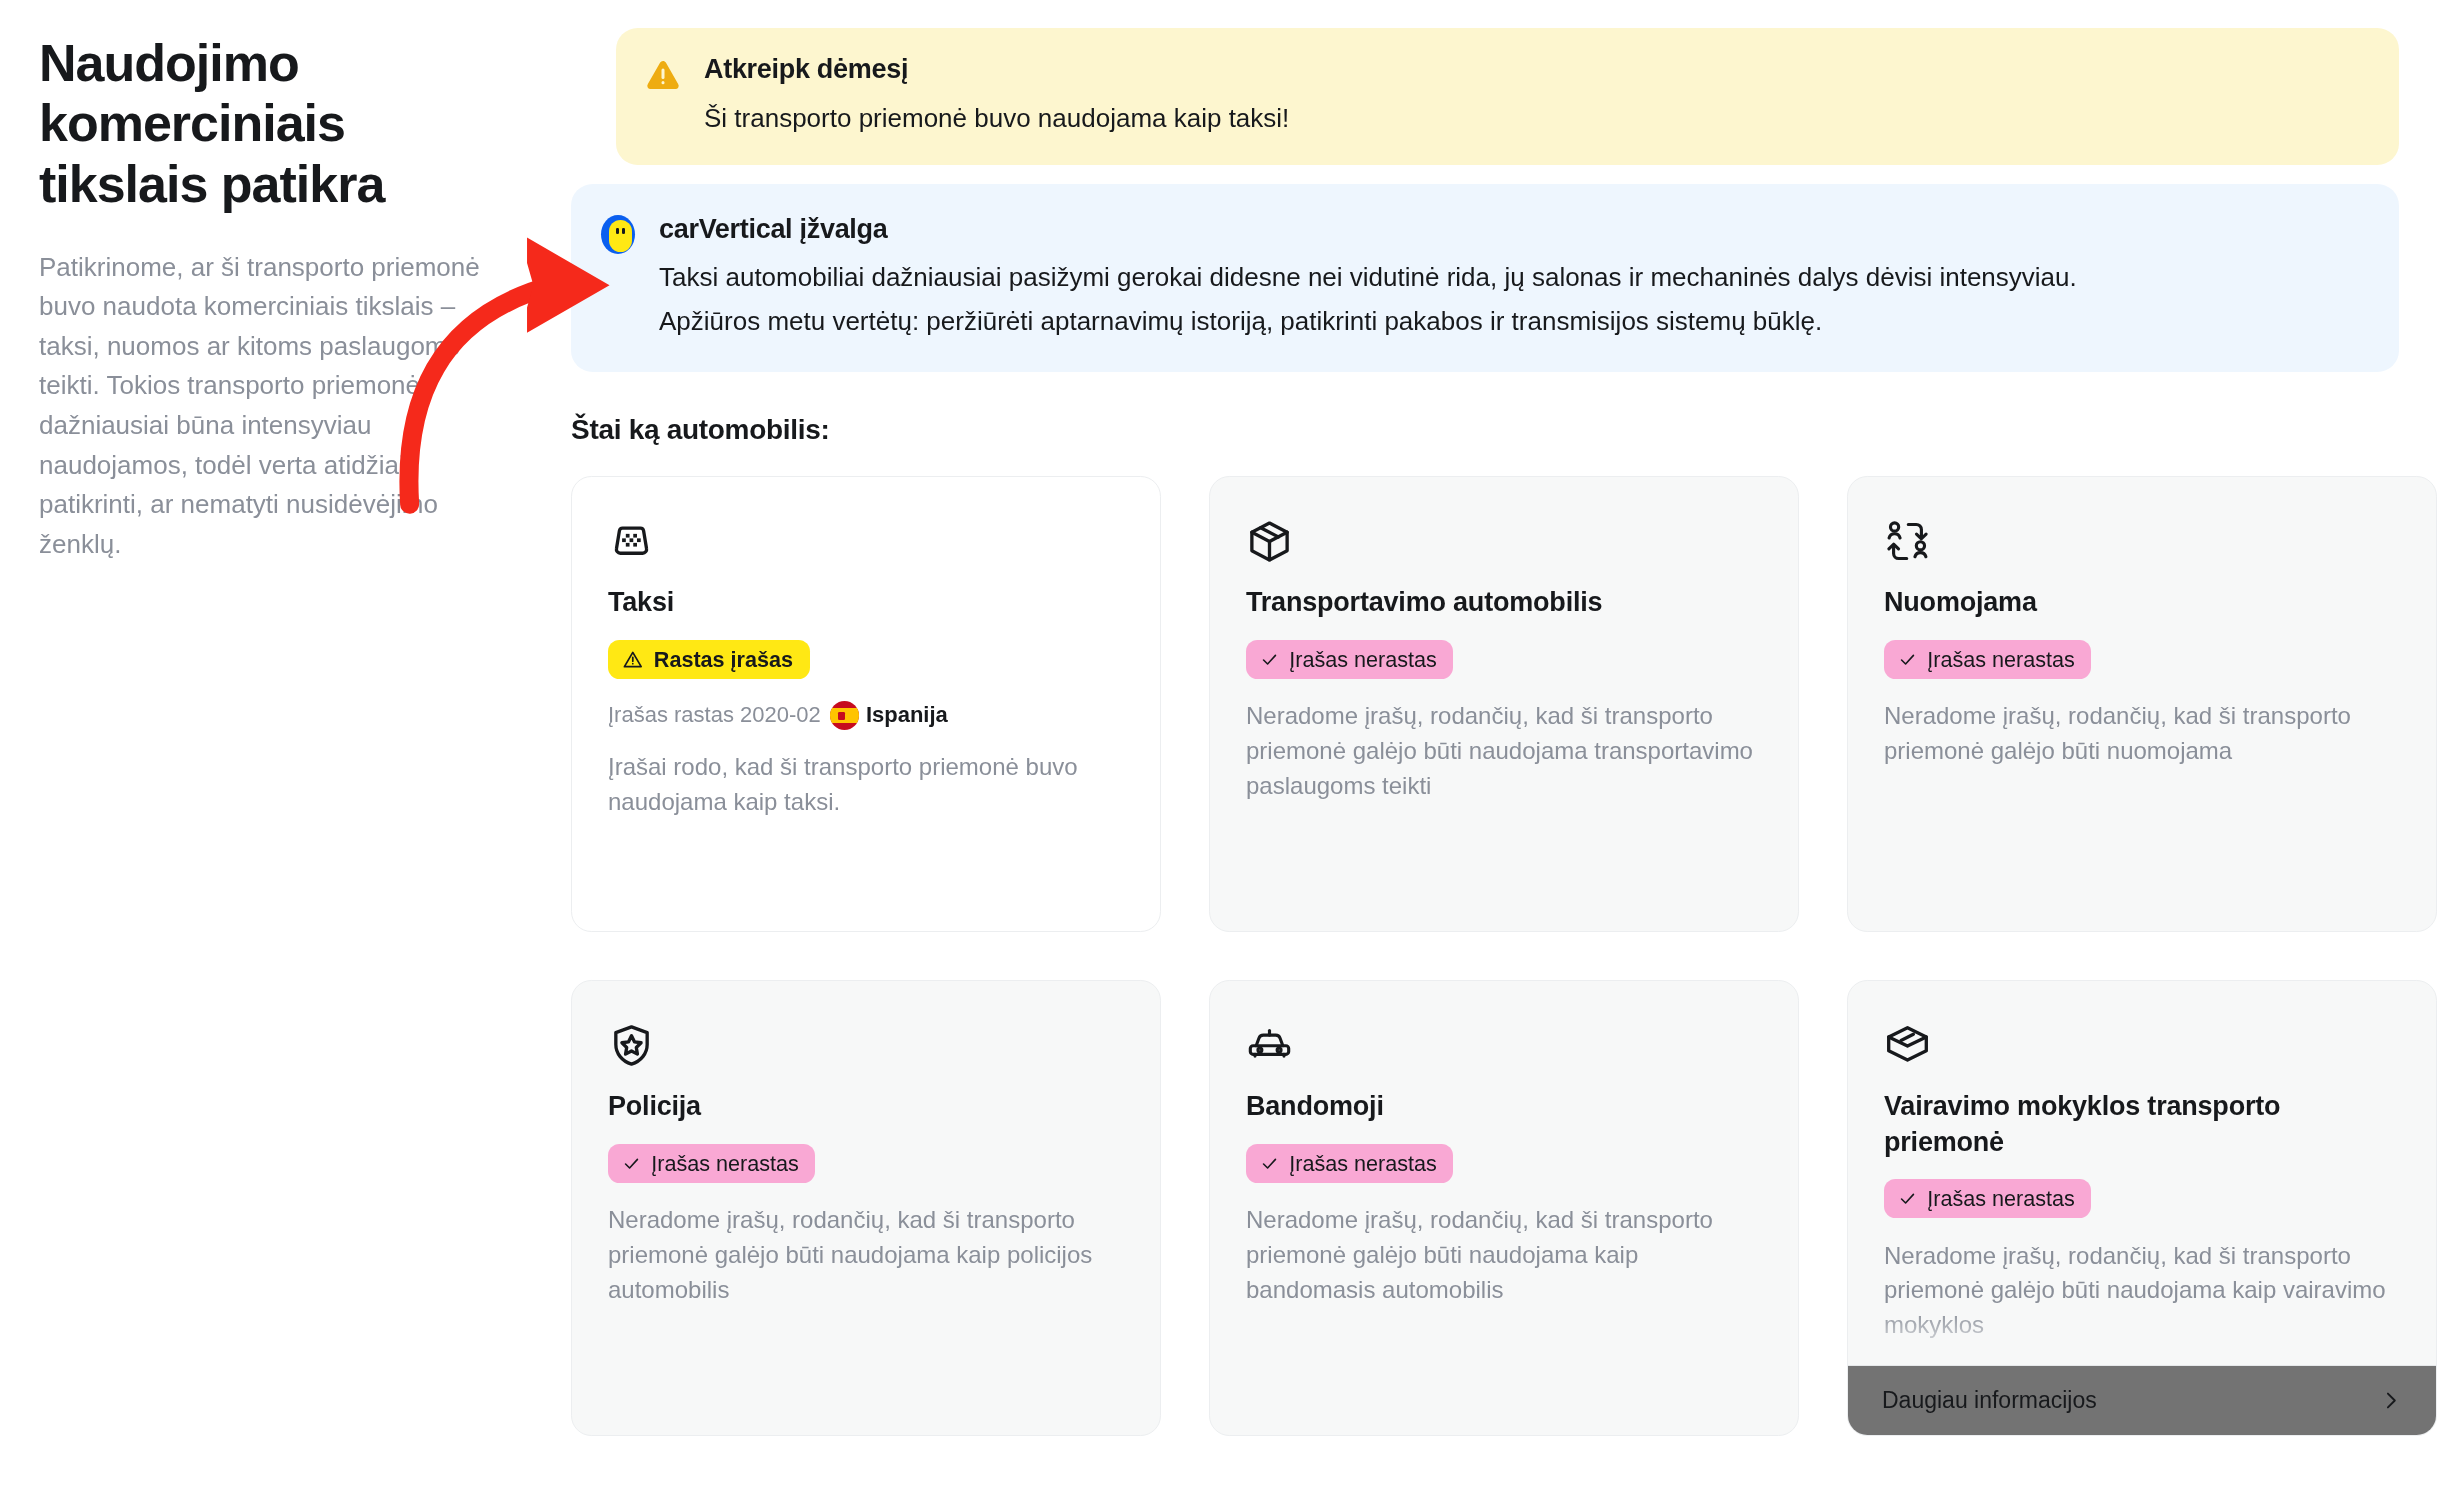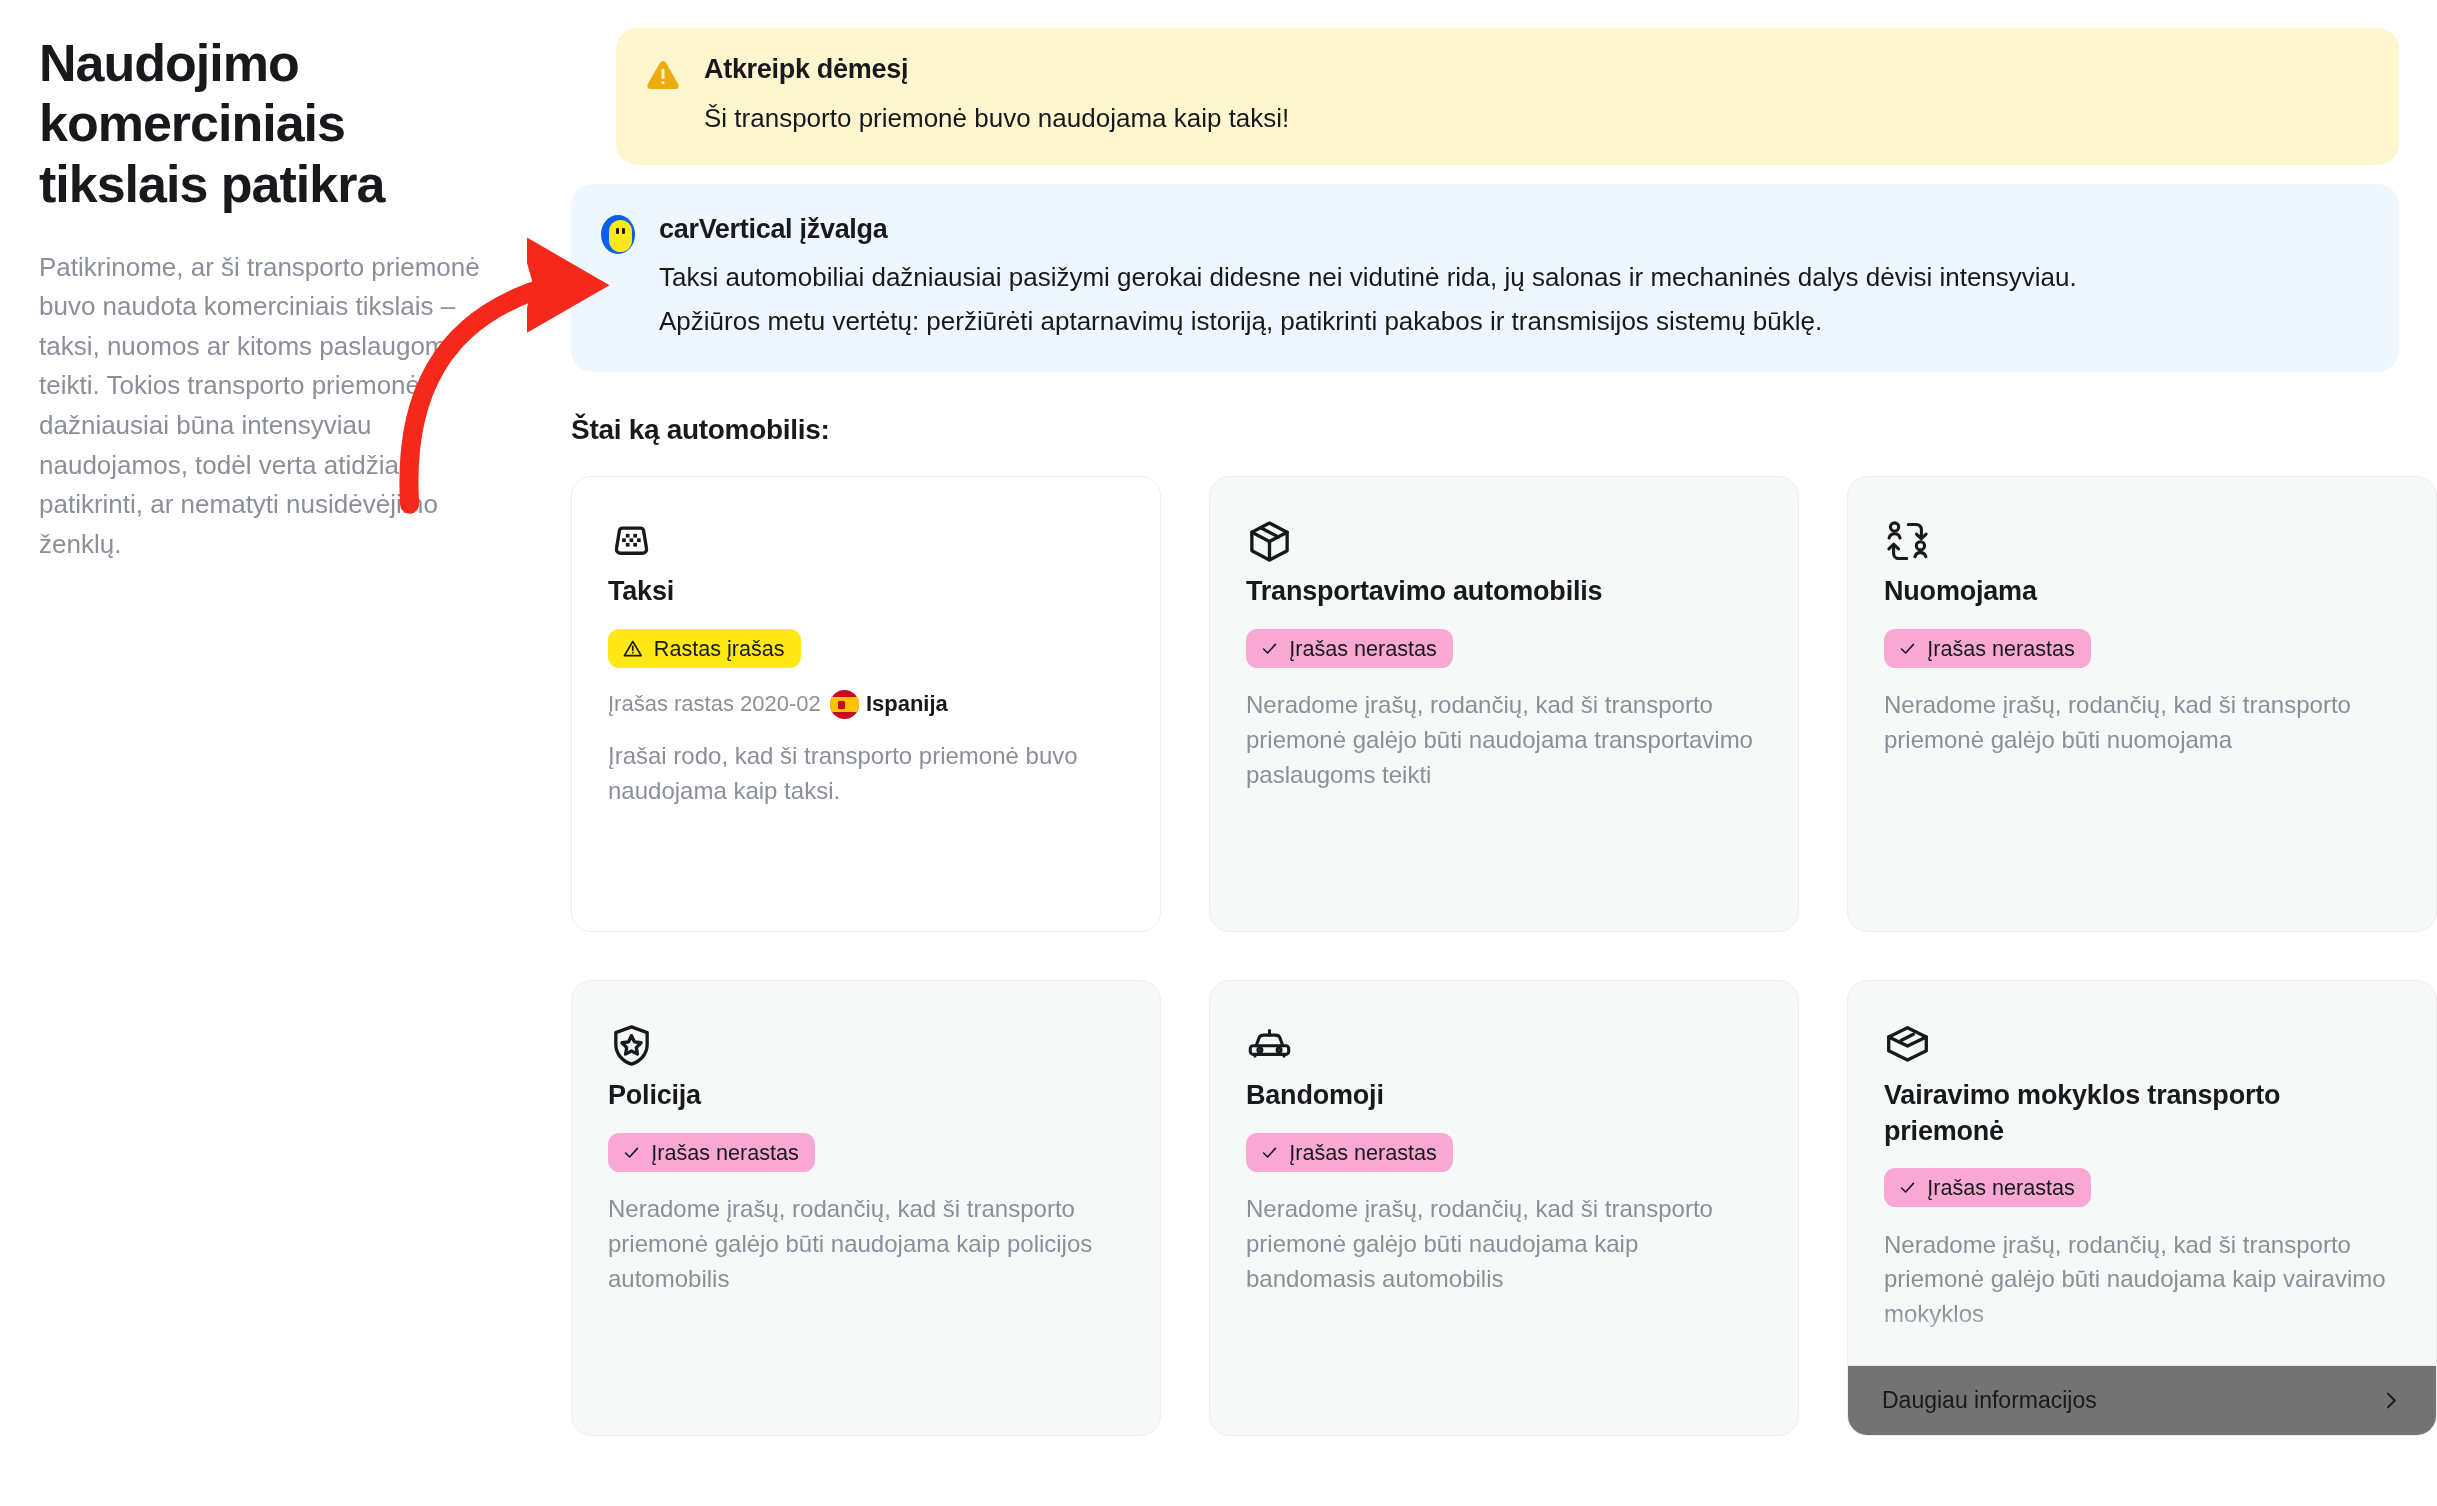--- a/index.html
+++ b/index.html
@@ -159,37 +159,37 @@
   .card--white { background: #ffffff; }
   .card--clipped { padding-bottom: 0; }
 
   .card-icon {
     height: 57px;
     display: flex;
     align-items: center;
   }
 
   .card-title {
-    margin-top: 4px;
+    margin-top: 15px;
     font-size: 27px;
     font-weight: 700;
     color: #17191c;
     line-height: 1.3;
     letter-spacing: -0.2px;
   }
 
   .badge {
     display: inline-flex;
     align-items: center;
     gap: 10.2px;
     margin-top: 19px;
     padding: 9px 16.5px 9px 14px;
     border-radius: 11.4px;
     font-size: 21.6px;
-    font-weight: 400;
+    font-weight: 700;
     line-height: 1;
   }
   .badge--found {
     background: #ffe814;
     color: #17191c;
   }
   .badge--notfound {
     background: #f9a8d4;
     color: #17191c;
     font-weight: 400;

